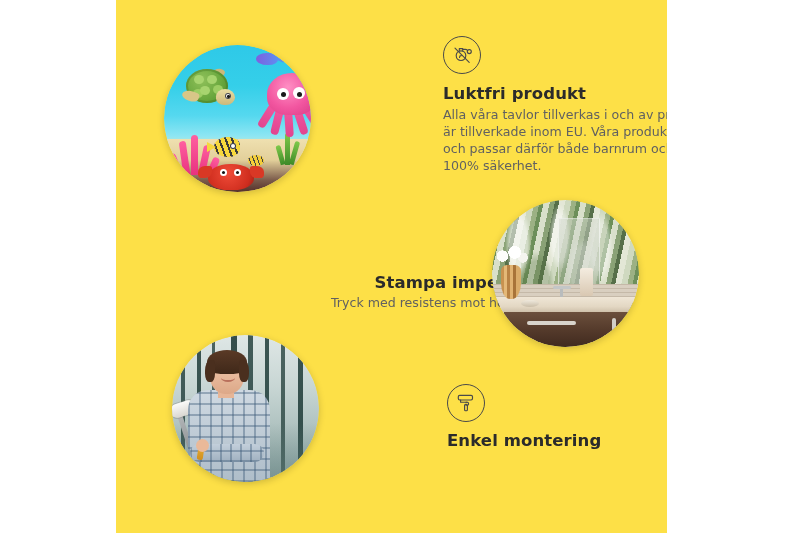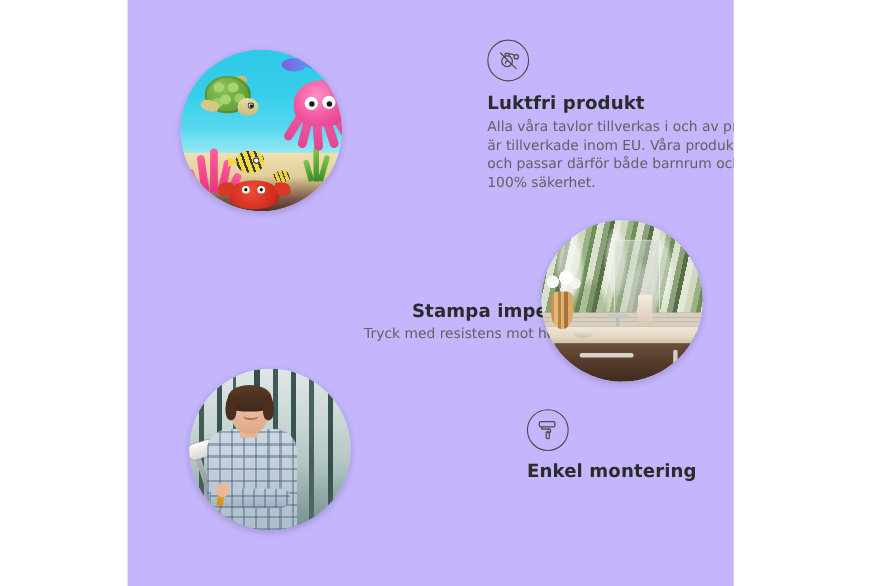--- a/index.html
+++ b/index.html
@@ -21,21 +21,21 @@
     background: #ffffff;
   }
 
   
   .panel {
     position: absolute;
     left: 116px;
     top: 0px;
     width: 551px;
     height: 533px;
-    background: #c4b5fd;
+    background: #fde047;
     overflow: hidden;
   }
 
   
   .photo {
     position: absolute;
     border-radius: 50%;
     overflow: hidden;
     box-shadow: 0 2px 7px rgba(0,0,0,0.18);
   }
@@ -401,21 +401,21 @@
   .feature-odourless { left: 327px; top: 36px; width: 312px; }
   .feature-odourless .feat-title { margin-top: 10px; margin-bottom: 3px; }
 
   
   .feature-waterproof { left: 215px; top: 228px; width: 250px; text-align: right; }
   .feature-waterproof .icon-row { display:flex; justify-content:flex-end; }
   .feature-waterproof .feat-title { margin-top: 7px; margin-bottom: 2px; }
   .feature-waterproof .feat-body { white-space: nowrap; }
 
   
-  .feature-easy { left: 331px; top: 372px; width: 260px; margin-left: 32px; }
+  .feature-easy { left: 331px; top: 384px; width: 260px; }
   .feature-easy .feat-title { margin-top: 9px; margin-bottom: 2px; }
 </style>
 </head>
 <body>
 
 <div class="stage">
   <div class="panel">
 
     <div class="photo photo-ocean">
       <div class="inner">

